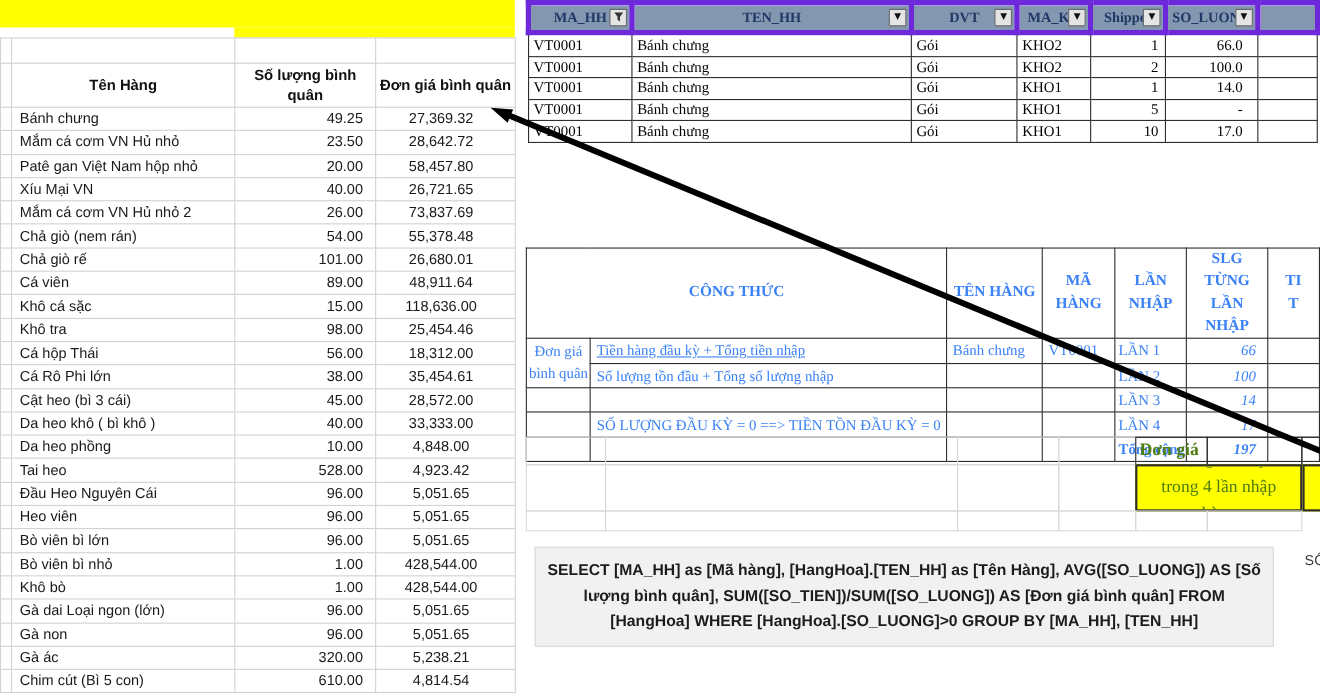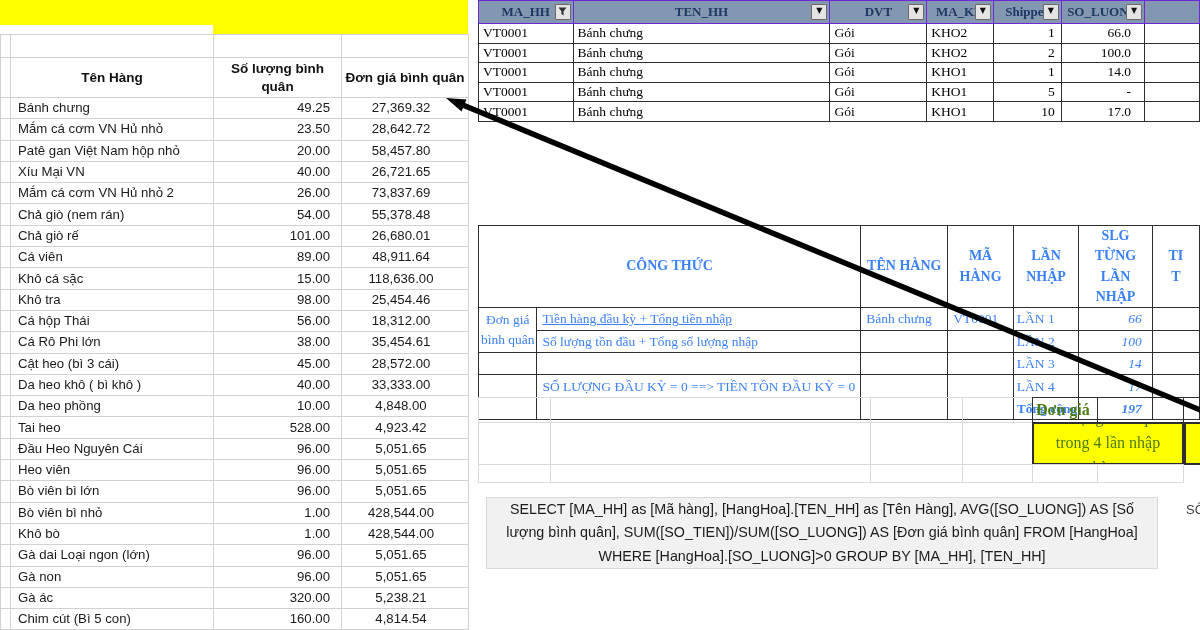--- a/index.html
+++ b/index.html
@@ -20,21 +20,21 @@
                      vertical-align:middle;line-height:1.3;white-space:normal;color:#111;}
   .ltable tbody td{height:20.3px;line-height:20px;}
   .ltable .c-name{padding-left:7px;text-align:left;}
   .ltable .c-qty{padding-right:11px;text-align:right;}
   .ltable .c-price{padding-right:8px;text-align:center;}
 
   
   table.ftable{position:absolute;left:478px;top:0;border-collapse:collapse;table-layout:fixed;
                font-family:"Liberation Serif",serif;}
   .ftable th{background:#8497B0;color:#1F3864;font-size:13px;font-weight:bold;height:22px;
-             border:1px solid #6d28d9;position:relative;text-align:center;overflow:hidden;
+             border:5px solid #6d28d9;position:relative;text-align:center;overflow:hidden;
              white-space:nowrap;padding:0 2px;}
   .ftable td{border:1px solid #2E2E2E;height:18.6px;font-size:13.5px;background:#fff;
              padding:0 4px;overflow:hidden;white-space:nowrap;color:#000;}
   .ftable .num{text-align:right;padding-right:6px;}
   .ftable .qty{text-align:right;padding-right:13px;}
   .dd{position:absolute;right:2px;top:3px;width:14px;height:14px;background:#E4E4E4;
       border:1px solid #6A6A6A;font-size:8px;line-height:12px;color:#111;text-align:center;
       border-radius:1px;font-family:"DejaVu Sans",sans-serif;}
   .dd svg{display:block;margin:2px auto 0;}
 
@@ -54,23 +54,23 @@
 
   
   .cell{position:absolute;box-sizing:border-box;font-family:"Liberation Serif",serif;
         font-size:16px;color:#4d7c0f;overflow:hidden;}
   .cell-light{border:1px solid #D9D9D9;}
   .cell-dark{border:1px solid #2E2E2E;}
   .cell-yellow{background:#FFFF00;border:2px solid #2E2E2E;display:flex;align-items:center;
                justify-content:center;text-align:center;line-height:1.55;white-space:normal;}
 
   
-  .sqlbox{position:absolute;left:486px;top:497px;width:672px;height:72px;background:#F1F1F1;
+  .sqlbox{position:absolute;left:486px;top:497px;width:672px;height:91px;background:#F1F1F1;
           border:1px solid #D9D9D9;box-sizing:border-box;display:flex;align-items:center;
-          justify-content:center;text-align:center;font-weight:normal;font-size:14.3px;
+          justify-content:center;text-align:center;font-weight:bold;font-size:14.3px;
           line-height:1.62;color:#1c1c1c;padding:0 8px;font-family:"Liberation Sans",sans-serif;}
   .sofrag{position:absolute;left:1186px;top:502px;font-size:13px;color:#3f3f3f;
           font-family:"Liberation Sans",sans-serif;}
 
   .arrow-svg{position:absolute;left:0;top:0;z-index:50;pointer-events:none;}
 </style>
 </head>
 <body>
 
 <div id="screen">
@@ -265,21 +265,21 @@
         <tr>
           <td></td>
           <td class="c-name">Gà ác</td>
           <td class="c-qty">320.00</td>
           <td class="c-price">5,238.21</td>
         </tr>
 
         <tr>
           <td></td>
           <td class="c-name">Chim cút (Bì 5 con)</td>
-          <td class="c-qty">160.00</td>
+          <td class="c-qty">610.00</td>
           <td class="c-price">4,814.54</td>
         </tr>
       </tbody>
   </table>
 
   <table class="ftable">
     <colgroup>
         <col style="width:99px">
         <col style="width:277px">
         <col style="width:104px">

